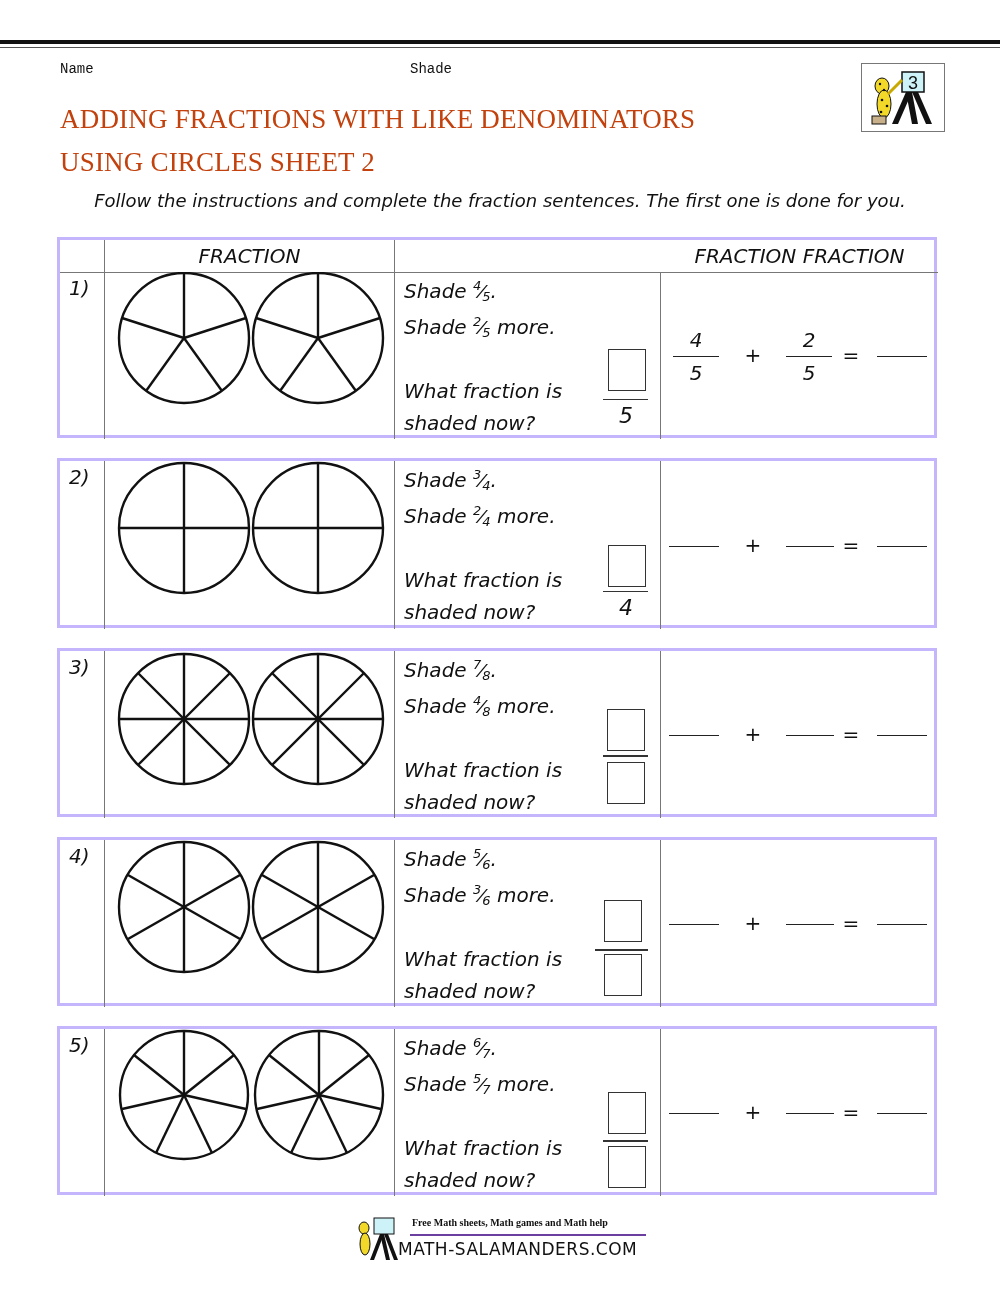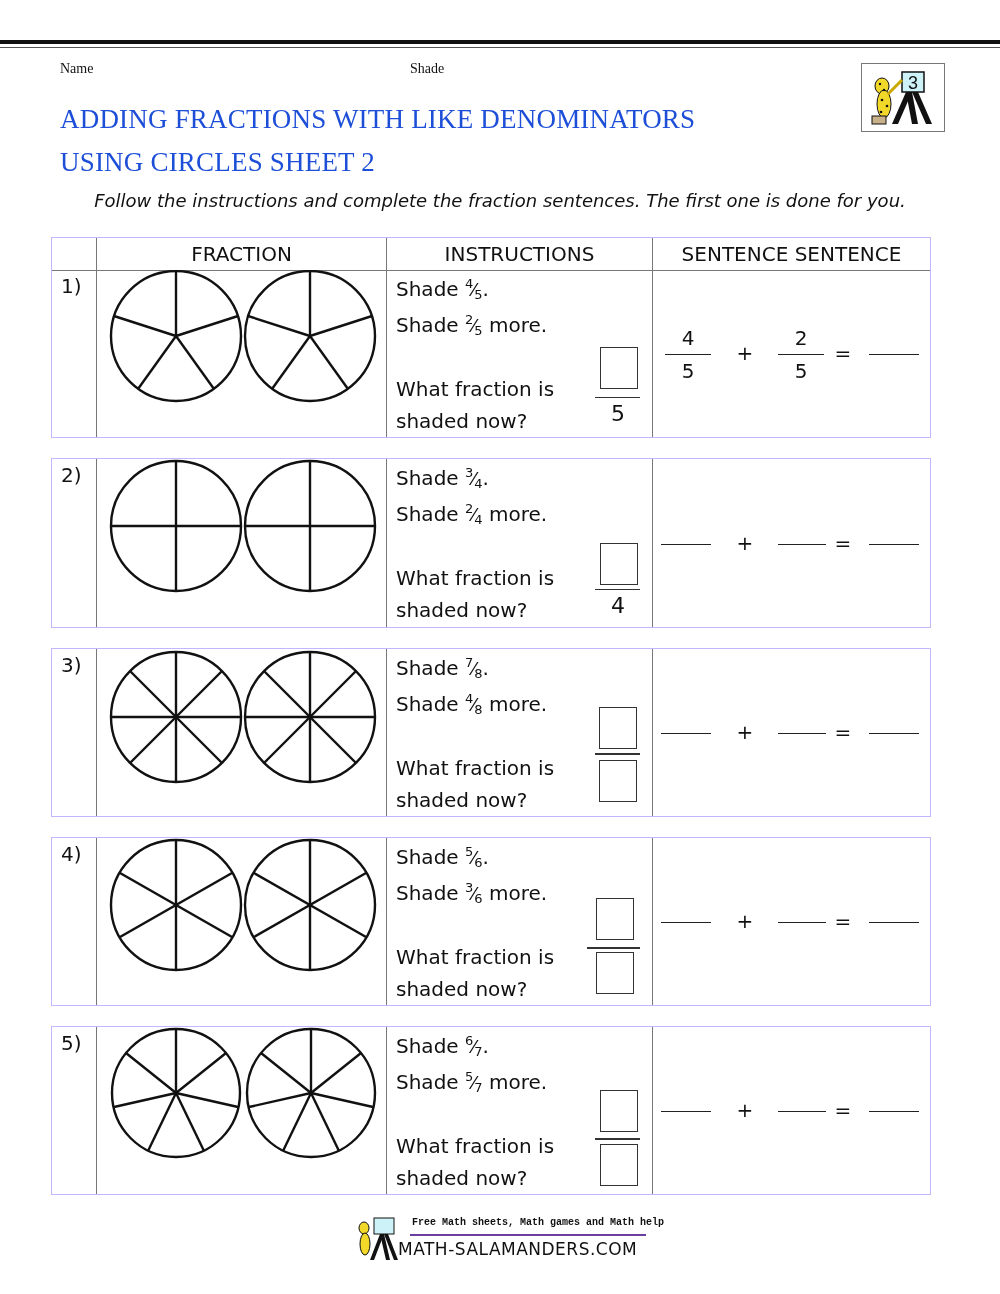--- a/index.html
+++ b/index.html
@@ -1,27 +1,27 @@
 <!DOCTYPE html>
 <html><head>
   <meta charset="utf-8">
   <style>
     html, body { margin: 0; padding: 0; background: #ffffff; }
     body { width: 1000px; height: 1294px; position: relative; overflow: hidden;
            font-family: "Liberation Sans", "DejaVu Sans", sans-serif; color: #111; }
     .rule-thick { position: absolute; left: 0; top: 40px; width: 1000px; height: 4px; background: #111; }
     .rule-thin { position: absolute; left: 0; top: 47px; width: 1000px; height: 1px; background: #555; }
-    .label { position: absolute; top: 61px; font-size: 14px; font-family: Liberation Serif, serif; }
+    .label { position: absolute; top: 61px; font-size: 14px; font-family: Liberation Mono, monospace; }
     .logo-box { position: absolute; left: 861px; top: 63px; width: 82px; height: 67px;
                 border: 1px solid #777; background: #fff; }
     .title { position: absolute; left: 60px; font-family: "Liberation Serif", "DejaVu Serif", serif;
-             color: #1d4ed8; font-size: 27px; letter-spacing: 0.2px; text-align: center; }
+             color: #c2410c; font-size: 27px; letter-spacing: 0.2px; text-align: center; }
     .subtitle { position: absolute; left: 0; width: 1000px; top: 190px; text-align: center;
                 font-style: italic; font-size: 18px; font-family: "DejaVu Sans", sans-serif; }
-    .tbl { position: absolute; left: 51px; border: 1px solid #c4b5fd; background: #fff; box-sizing: border-box; }
+    .tbl { position: absolute; left: 57px; border: 3px solid #c4b5fd; background: #fff; box-sizing: border-box; font-style: italic; }
     .cell { position: absolute; top: 0; bottom: 0; border-right: 1px solid #777; box-sizing: border-box; }
     .hdr-text { position: absolute; top: 4px; width: 100%; text-align: center; font-size: 20px;
                 font-family: "DejaVu Sans", sans-serif; }
     .qnum { position: absolute; left: 9px; top: 4px; font-size: 20px; font-family: "DejaVu Sans", sans-serif; }
     .instr { position: absolute; left: 9px; font-size: 20px; font-family: "DejaVu Sans", sans-serif; white-space: nowrap; }
     .sup { font-size: 13px; vertical-align: 8px; }
     .sub { font-size: 13px; vertical-align: -3px; }
     .slash { font-size: 18px; margin: 0 -1px; }
     .ans-box { position: absolute; width: 38px; height: 42px; border: 1px solid #333; box-sizing: border-box; }
     .ans-line { position: absolute; height: 1px; background: #333; }
@@ -64,25 +64,22 @@
 <div class="subtitle">Follow the instructions and complete the fraction sentences. The first one is done for you.</div>
 
 <div class="tbl" style="top:237px; width:880px; height:201px;">
   <div style="position:absolute; left:0; top:0; width:878px; height:32px; border-bottom:1px solid #777;">
     <div class="cell" style="left:0; width:45px;">
         <span class="hdr-text"></span>
       </div>
     <div class="cell" style="left:45px; width:290px;">
         <span class="hdr-text">FRACTION</span>
       </div>
-    <div class="cell" style="left:335px; width:266px;">
-        <span class="hdr-text">INSTRUCTIONS</span>
-      </div>
-    <div class="cell" style="left:601px; width:277px; border-right:none;">
-        <span class="hdr-text">SENTENCE SENTENCE</span>
+    <div class="cell" style="left:601px; width:277px; border-right:none;">
+        <span class="hdr-text">FRACTION FRACTION</span>
       </div>
   </div>
   <div style="position:absolute; left:0; top:32px; width:878px; height:167px;">
     <div class="cell" style="left:0; width:45px;">
         <span class="qnum">1)</span>
       </div>
     <div class="cell" style="left:45px; width:290px;">
       <svg width="290" height="167" style="position:absolute;left:0;top:0">
         <g>
           <circle cx="79" cy="66" r="65"></circle>
@@ -296,15 +293,15 @@
 <div class="footer">
   <svg width="300" height="50" viewBox="0 0 300 50">
     <rect x="24" y="4" width="20" height="16" style="fill:#cdf3f8;stroke:#111;stroke-width:1"></rect>
     <ellipse cx="14" cy="14" rx="5" ry="6" style="fill:#f2d829;stroke:#111;stroke-width:1"></ellipse>
     <ellipse cx="15" cy="30" rx="5" ry="11" style="fill:#f2d829;stroke:#111;stroke-width:1"></ellipse>
     <polygon points="20,46 30,20 34,20 24,46" style="fill:#111"></polygon>
     <polygon points="30,20 34,20 40,46 36,46" style="fill:#111"></polygon>
     <polygon points="34,20 38,20 48,46 44,46" style="fill:#111"></polygon>
     <line x1="60" y1="21" x2="296" y2="21" style="stroke:#6a3fa0;stroke-width:2"></line>
   </svg>
-  <span style="position:absolute; left:62px; top:3px; font-size:10px; font-weight:bold; font-family:Liberation Mono, monospace; white-space:nowrap;">Free Math sheets, Math games and Math help</span>
+  <span style="position:absolute; left:62px; top:3px; font-size:10px; font-weight:bold; font-family:Liberation Serif, serif; white-space:nowrap;">Free Math sheets, Math games and Math help</span>
   <span style="position:absolute; left:48px; top:25px; font-size:17px; font-family:'DejaVu Sans', sans-serif; letter-spacing:0.5px; white-space:nowrap; color:#111;">MATH-SALAMANDERS.COM</span>
 </div>
 
 </body></html>

